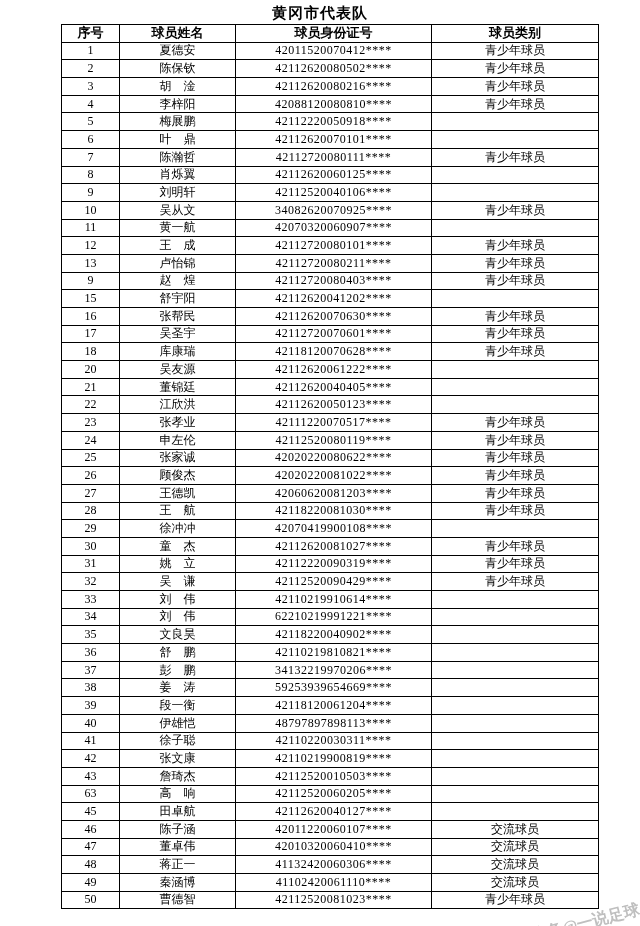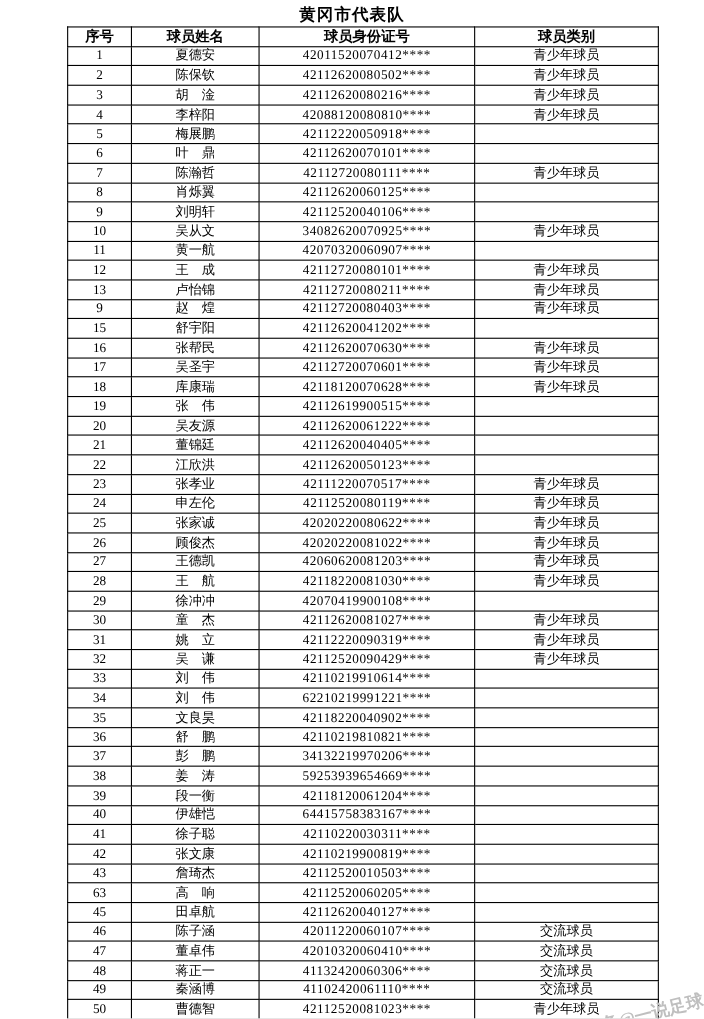--- a/index.html
+++ b/index.html
@@ -161,26 +161,20 @@
           <td>42112720070601****</td>
           <td>青少年球员</td>
         </tr>
         <tr>
           <td>18</td>
           <td>库康瑞</td>
           <td>42118120070628****</td>
           <td>青少年球员</td>
         </tr>
         <tr>
-          <td>19</td>
-          <td>张　伟</td>
-          <td>42112619900515****</td>
-          <td></td>
-        </tr>
-        <tr>
           <td>20</td>
           <td>吴友源</td>
           <td>42112620061222****</td>
           <td></td>
         </tr>
         <tr>
           <td>21</td>
           <td>董锦廷</td>
           <td>42112620040405****</td>
           <td></td>
@@ -289,21 +283,21 @@
         </tr>
         <tr>
           <td>39</td>
           <td>段一衡</td>
           <td>42118120061204****</td>
           <td></td>
         </tr>
         <tr>
           <td>40</td>
           <td>伊雄恺</td>
-          <td>64415758383167****</td>
+          <td>48797897898113****</td>
           <td></td>
         </tr>
         <tr>
           <td>41</td>
           <td>徐子聪</td>
           <td>42110220030311****</td>
           <td></td>
         </tr>
         <tr>
           <td>42</td>

